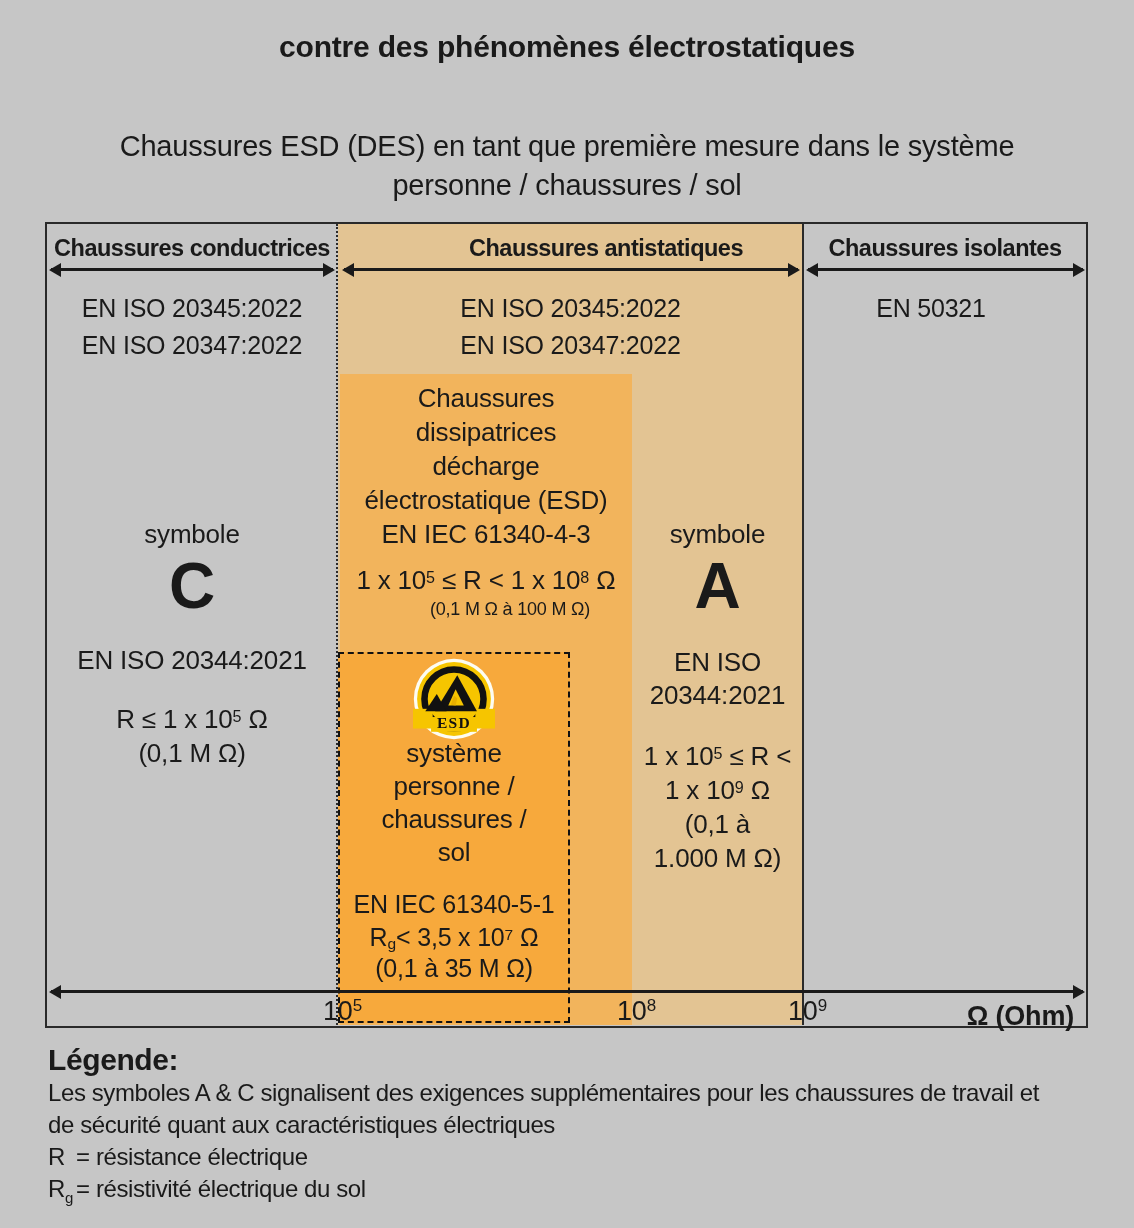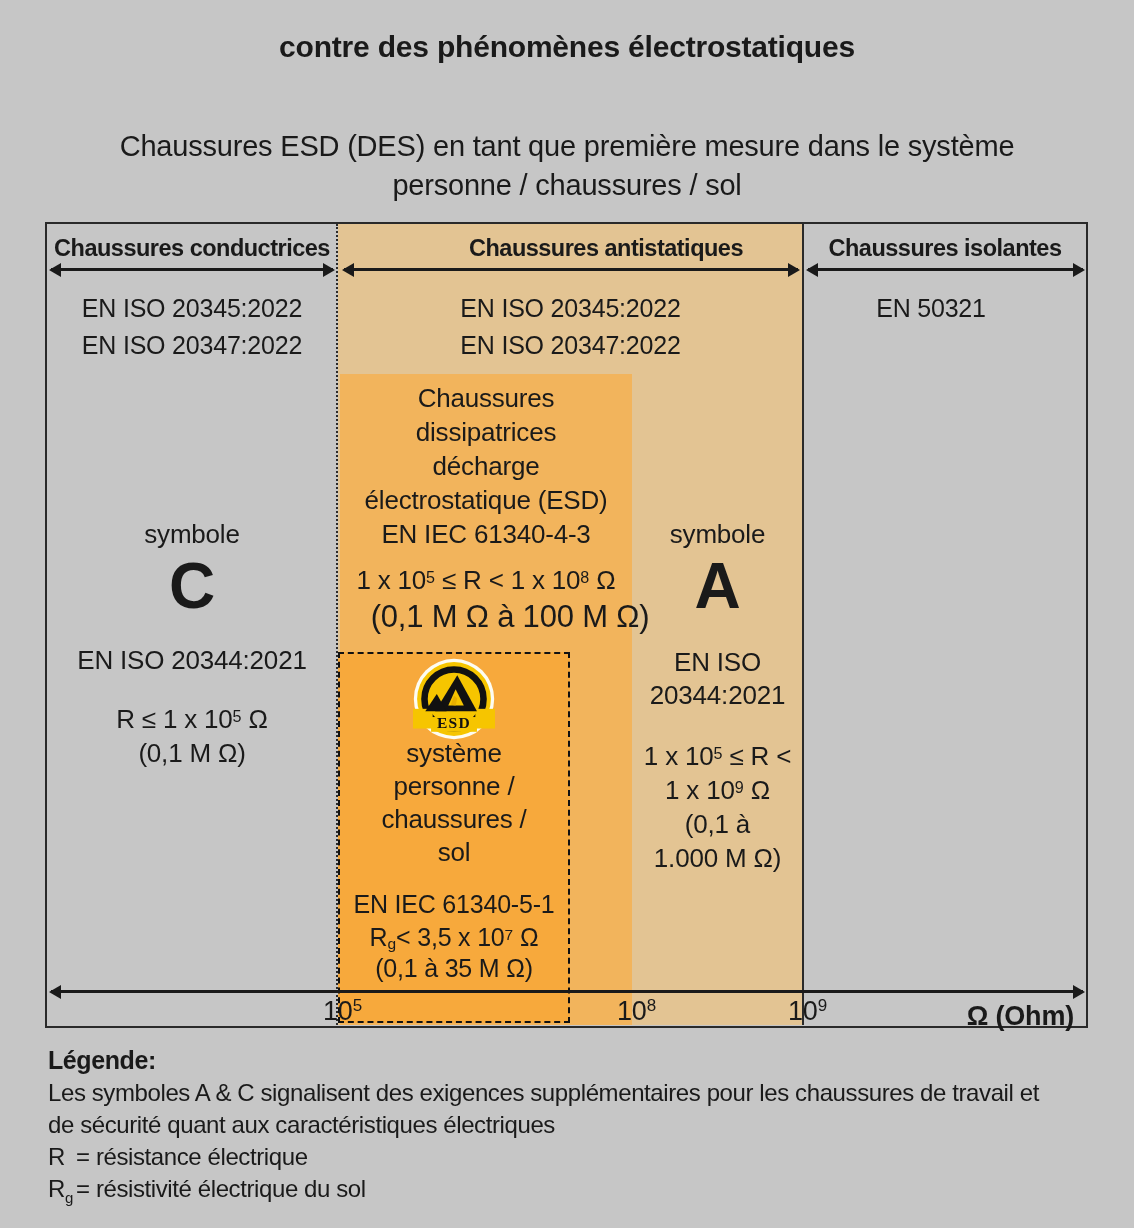--- a/index.html
+++ b/index.html
@@ -65,21 +65,21 @@
   
   .tick { top:772px; font-size:27px; z-index:5; }
   .tick sup { font-size:17px; vertical-align:9px; }
   .axis-unit { top:777px; right:12px; font-size:27px; z-index:5;font-weight:bold; }
 
   
   .esd-logo { left:366px; top:434px; width:82px; height:82px; z-index:4; }
 
   
   .legend { left:48px; width:1050px; font-size:24px; letter-spacing:-0.4px; line-height:32px; }
-  .leg-head { top:1044px; font-weight:bold; font-size:25px; }
+  .leg-head { top:1044px; font-weight:bold; font-size:30px; }
   .leg-l1 { top:1077px; }
   .leg-l2 { top:1109px; }
   .leg-r  { top:1141px; }
   .leg-rg { top:1173px; }
   .leg-sym { display:inline-block; min-width:28px; }
   .leg-rg sub { font-size:15px; vertical-align:-6px; }
 </style>
 </head>
 <body>
 
@@ -128,21 +128,21 @@
     <div class="abs colL ctr txt26" style="top:514px">(0,1 M Ω)</div>
 
     <div class="abs esd-lines ctr">
       <div>Chaussures</div>
       <div>dissipatrices</div>
       <div>décharge</div>
       <div>électrostatique (ESD)</div>
       <div>EN IEC 61340-4-3</div>
     </div>
     <div class="abs ctr fm" style="left:293px; top:341px; width:292px; font-size:26px; z-index:4"><span>1 x 10</span><sup>5</sup><span> ≤ R &lt; 1 x 10</span><sup>8</sup><span> Ω</span></div>
-    <div class="abs ctr" style="left:293px; top:375px; width:340px; font-size:31px; z-index:4">(0,1 M Ω à 100 M Ω)</div>
+    <div class="abs ctr" style="left:293px; top:375px; width:340px; font-size:18px; z-index:4">(0,1 M Ω à 100 M Ω)</div>
 
     <div class="abs colR ctr sym-lbl" style="top:295px">symbole</div>
     <div class="abs colR ctr sym-big" style="top:330px">A</div>
     <div class="abs colR ctr txt26" style="top:423px">EN ISO</div>
     <div class="abs colR ctr txt26" style="top:456px">20344:2021</div>
     <div class="abs colR ctr txt26 fm" style="top:517px"><span>1 x 10</span><sup>5</sup><span> ≤ R &lt;</span></div>
     <div class="abs colR ctr txt26 fm" style="top:551px"><span>1 x 10</span><sup>9</sup><span> Ω</span></div>
     <div class="abs colR ctr txt26" style="top:585px">(0,1 à</div>
     <div class="abs colR ctr txt26" style="top:619px">1.000 M Ω)</div>
 

